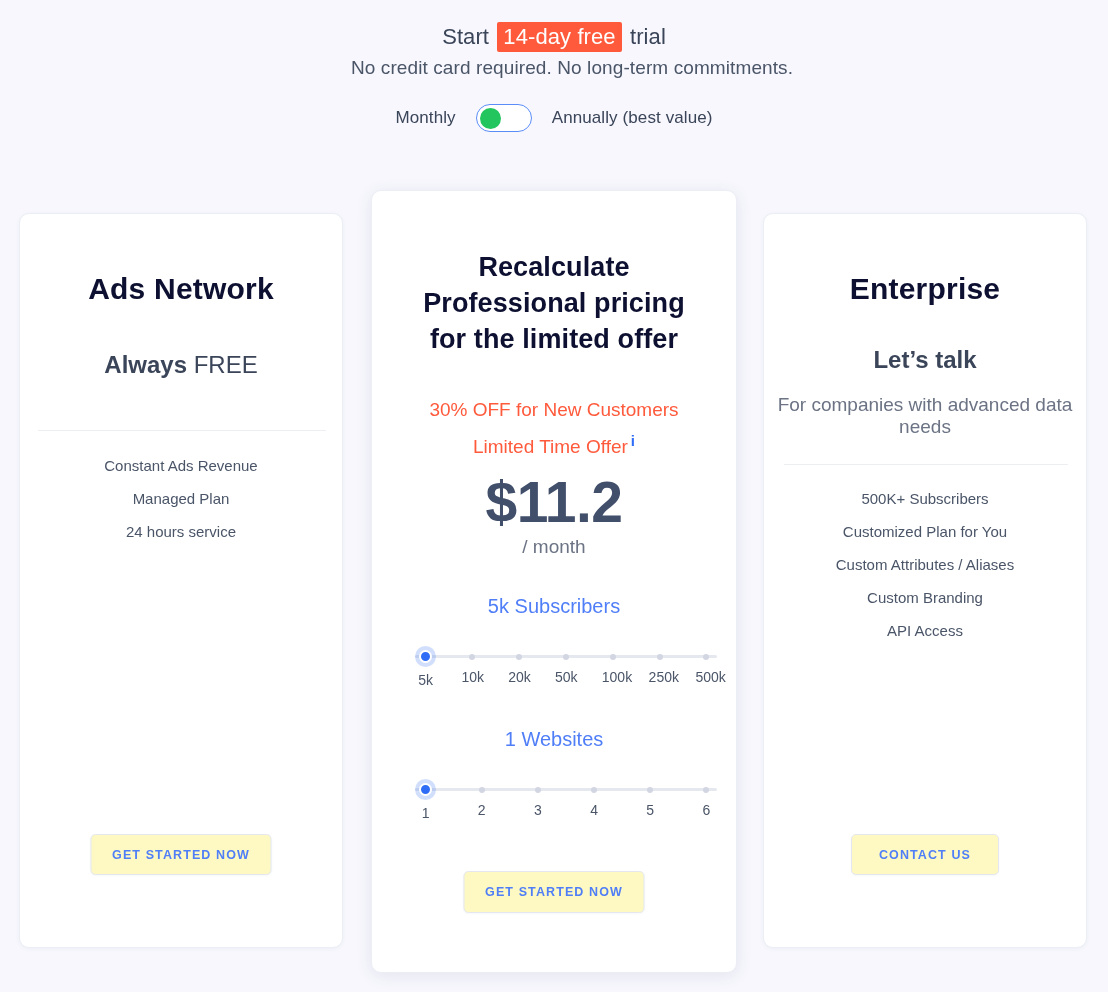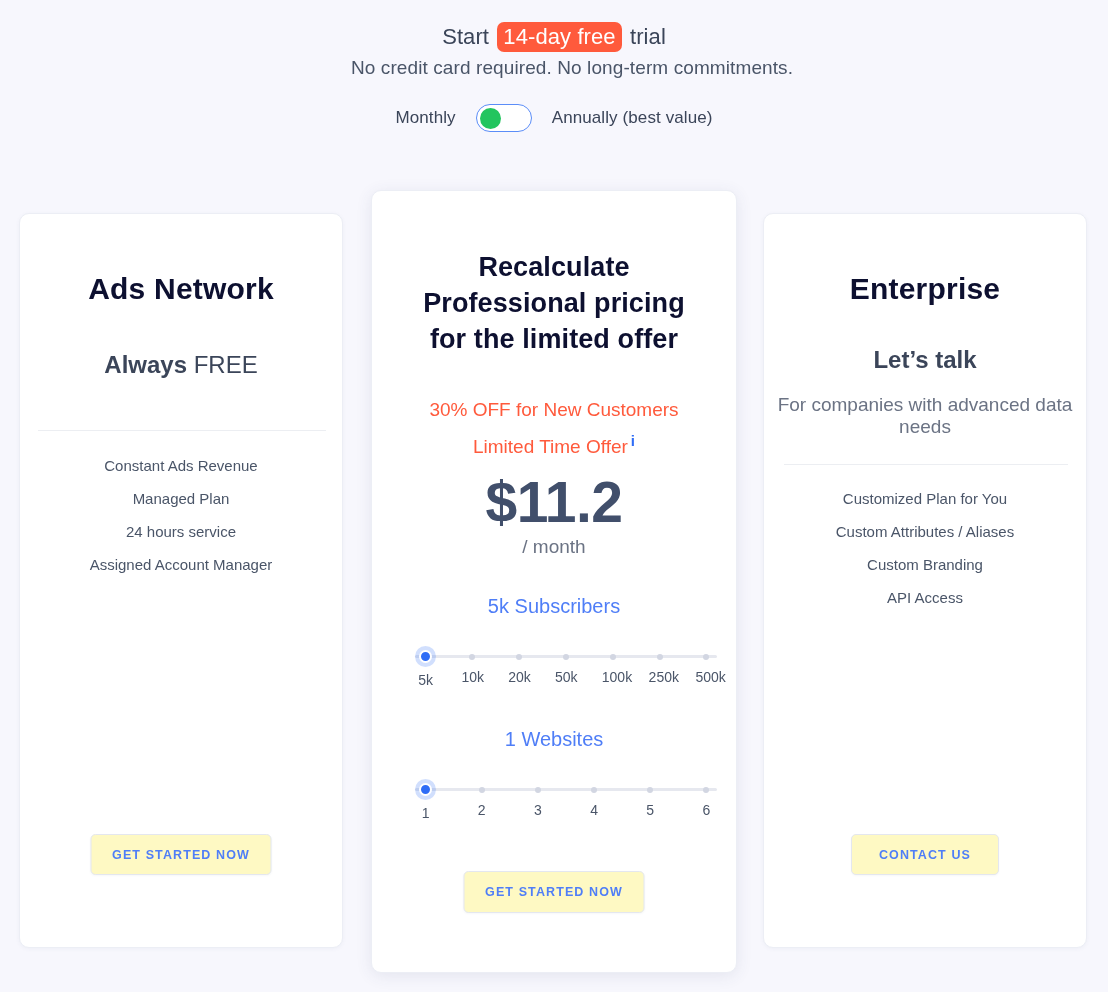--- a/index.html
+++ b/index.html
@@ -29,21 +29,21 @@
     line-height: 30px;
     color: #3b4559;
     font-weight: 400;
     letter-spacing: 0.1px;
   }
 
   .headline .hl-mark {
     background: #ff5a3c;
     color: #ffffff;
     padding: 2px 6px 3px 6px;
-    border-radius: 7px;
+    border-radius: 2px;
     margin: 12px 2px;
   }
 
   .subline {
     font-size: 19px;
     line-height: 28px;
     color: #4a5568;
     font-weight: 400;
     margin-top: 2px;
     letter-spacing: 0.1px;
@@ -348,21 +348,20 @@
       <div class="plan-title left-title">Ads Network</div>
       <div class="plan-price-line left-price">
         <span class="strong">Always</span>
         <span>FREE</span>
       </div>
       <div class="divider left-div"></div>
       <ul class="features left-feats">
         <li>Constant Ads Revenue</li>
         <li>Managed Plan</li>
         <li>24 hours service</li>
-        <li>Assigned Account Manager</li>
       </ul>
       <button class="btn left-btn">GET STARTED NOW</button>
     </div>
   </div>
 
   <div class="card card-center">
     <div class="card-inner">
       <div class="center-title">
         <div>Recalculate</div>
         <div>Professional pricing</div>
@@ -451,20 +450,21 @@
 
   <div class="card card-side card-right">
     <div class="card-inner">
       <div class="plan-title right-title">Enterprise</div>
       <div class="plan-price-line right-price">
         <span class="strong">Let’s talk</span>
       </div>
       <div class="plan-sub right-sub">For companies with advanced data needs</div>
       <div class="divider right-div"></div>
       <ul class="features right-feats">
+        <li>500K+ Subscribers</li>
         <li>Customized Plan for You</li>
         <li>Custom Attributes / Aliases</li>
         <li>Custom Branding</li>
         <li>API Access</li>
       </ul>
       <button class="btn right-btn">CONTACT US</button>
     </div>
   </div>
 
 </div>

